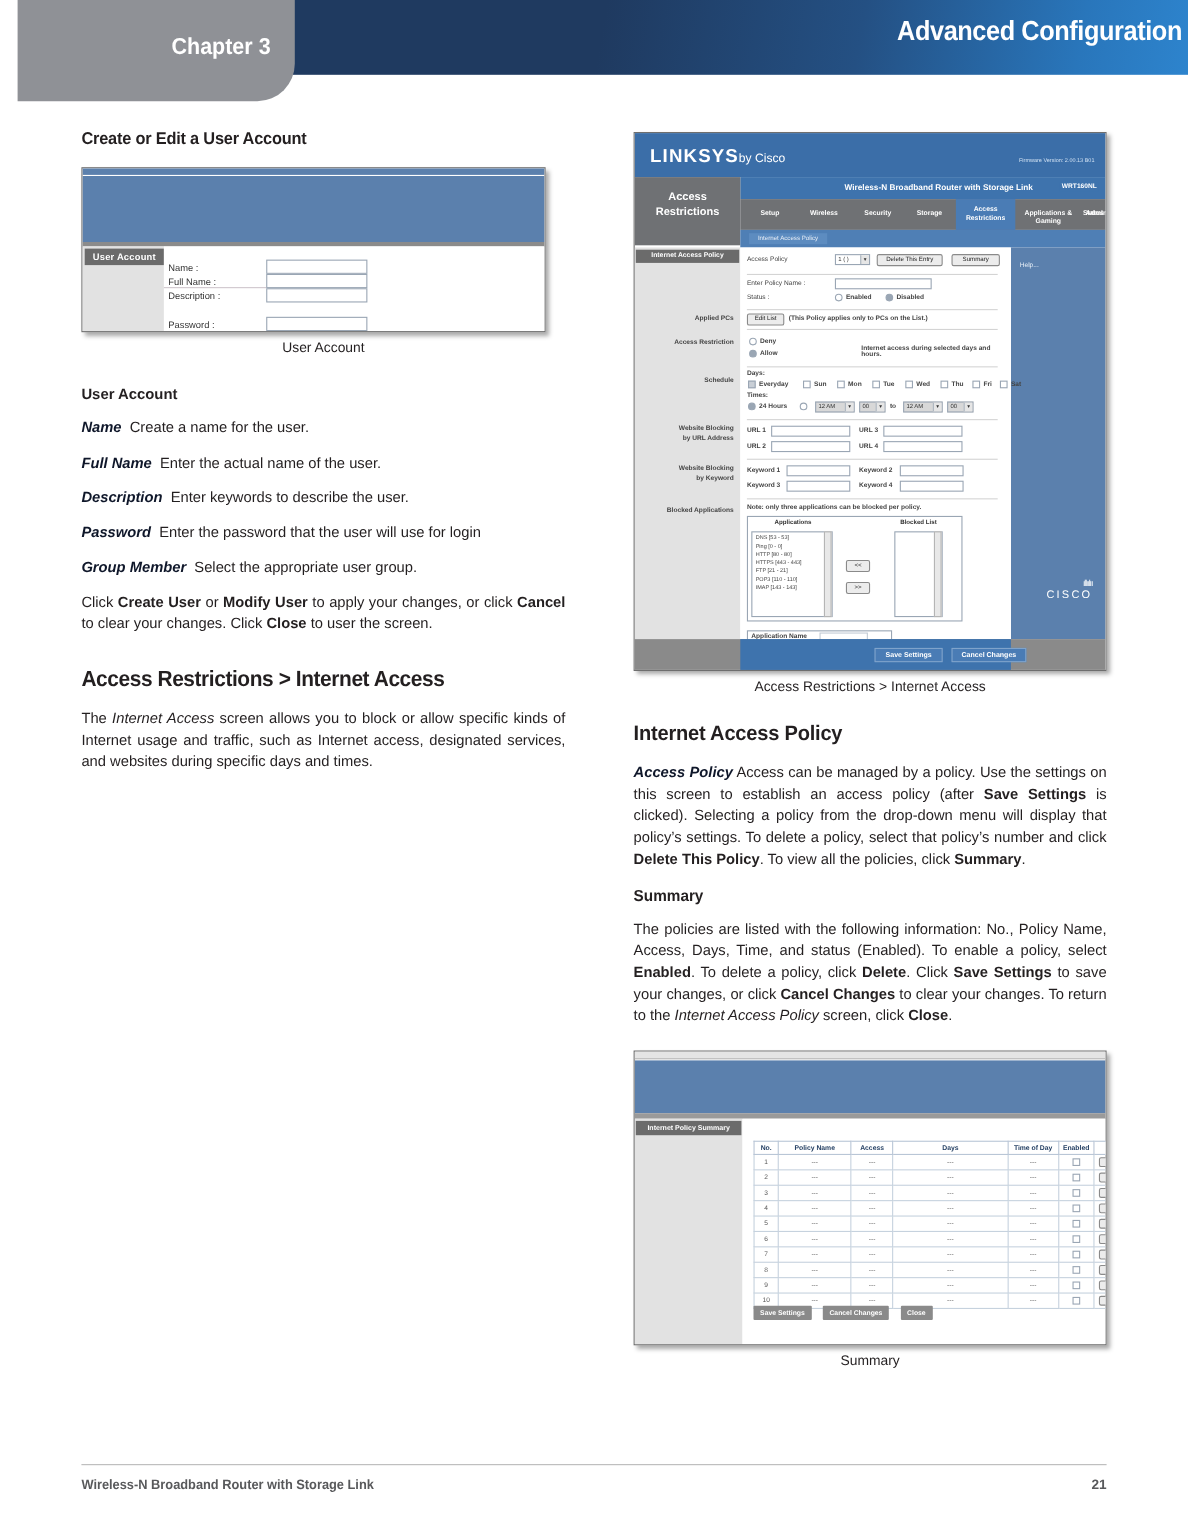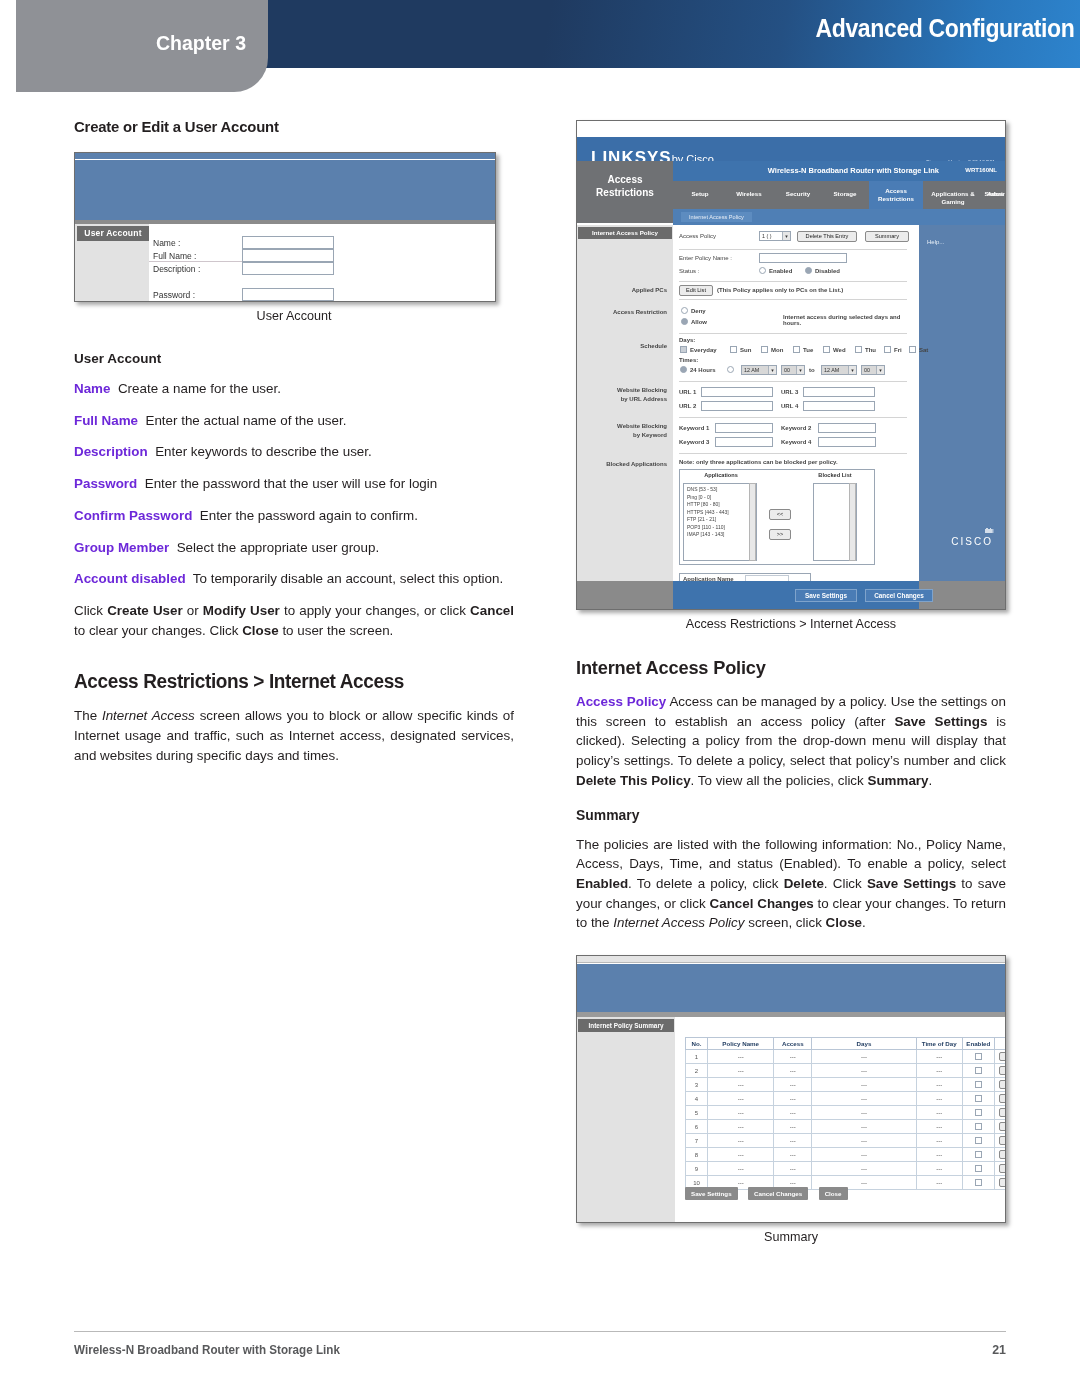--- a/index.html
+++ b/index.html
@@ -61,21 +61,21 @@
     transform:scaleX(0.96); transform-origin:left center;
   }
   h4.min-head {
     font-size:13.5px; font-weight:bold; margin:0 0 13px 0;
     color:#231f20;
   }
   p.body {
     font-size:13.4px; line-height:1.47; margin:0 0 12px 0;
     text-align:justify; color:#231f20;
   }
-  .term { color:#6d28d9; font-weight:bold; }
+  .term { color:#0f172a; font-weight:bold;font-style:italic; }
   b { font-weight:bold; }
   i { font-style:italic; }
   .caption {
     font-size:12.6px; text-align:center; margin:7px 0 0 0; color:#231f20;
   }
 
   
   .shot {
     position:relative; background:#ffffff;
     border:1px solid #6e6e6e;
@@ -96,21 +96,21 @@
   }
   .ua-body { position:absolute; left:74px; top:71px; right:0; bottom:0; background:#ffffff; }
   .ua-row { position:absolute; font-size:8.5px; color:#333; }
   .ua-inp {
     position:absolute; background:#ffffff; border:1px solid #9aa6b4; height:13px;
   }
   .ua-shadowline { position:absolute; left:74px; top:108px; width:150px; height:1px; background:#cfc6cc; }
 
   
   #shot-access { width:430px; height:490px; margin-top:2px; }
-  .ar-top { position:absolute; left:0; top:16px; width:100%; height:40px; background:#3b6ea8; }
+  .ar-top { position:absolute; left:0; top:0; width:100%; height:40px; background:#3b6ea8; }
   .ar-logo {
     position:absolute; left:14px; top:11px; color:#ffffff;
     font-size:17px; font-weight:bold; letter-spacing:1px;
     font-family:"Liberation Sans", sans-serif;
   }
   .ar-logo .bycisco { font-size:11px; font-weight:normal; letter-spacing:0px; }
   .ar-fw { position:absolute; right:10px; top:22px; color:#cfe0f2; font-size:5px; }
   .ar-prodbar { position:absolute; left:96px; top:40px; right:0; height:20px; background:#3e73ad; }
   .ar-prodname { position:absolute; right:66px; top:45px; color:#ffffff; font-size:7.5px; font-weight:bold; }
   .ar-model { position:absolute; right:6px; top:45px; color:#ffffff; font-size:6px; font-weight:bold; background:#3e73ad; padding:1px 2px; }
@@ -256,23 +256,21 @@
     </div>
   </div>
   <p class="caption">User Account</p>
 
   <h4 class="min-head" style="margin-top:28px;">User Account</h4>
 
   <p class="body"><span class="term">Name</span>&nbsp; <span>Create a name for the user.</span></p>
   <p class="body"><span class="term">Full Name</span>&nbsp; <span>Enter the actual name of the user.</span></p>
   <p class="body"><span class="term">Description</span>&nbsp; <span>Enter keywords to describe the user.</span></p>
   <p class="body"><span class="term">Password</span>&nbsp; <span>Enter the password that the user will use for login</span></p>
-  <p class="body"><span class="term">Confirm Password</span>&nbsp; <span>Enter the password again to confirm.</span></p>
   <p class="body"><span class="term">Group Member</span>&nbsp; <span>Select the appropriate user group.</span></p>
-  <p class="body"><span class="term">Account disabled</span>&nbsp; <span>To temporarily disable an account, select this option.</span></p>
 
   <p class="body"><span>Click </span><b>Create User</b><span> or </span><b>Modify User</b><span> to apply your changes, or click </span><b>Cancel</b><span> to clear your changes. Click </span><b>Close</b><span> to user the screen.</span></p>
 
 
   <h2 class="big-head">Access Restrictions &gt; Internet Access</h2>
 
   <p class="body"><span>The </span><i>Internet Access</i><span> screen allows you to block or allow specific kinds of Internet usage and traffic, such as Internet access, designated services, and websites during specific days and times.</span></p>
 </div>
 
 <div class="col" id="col-right">

